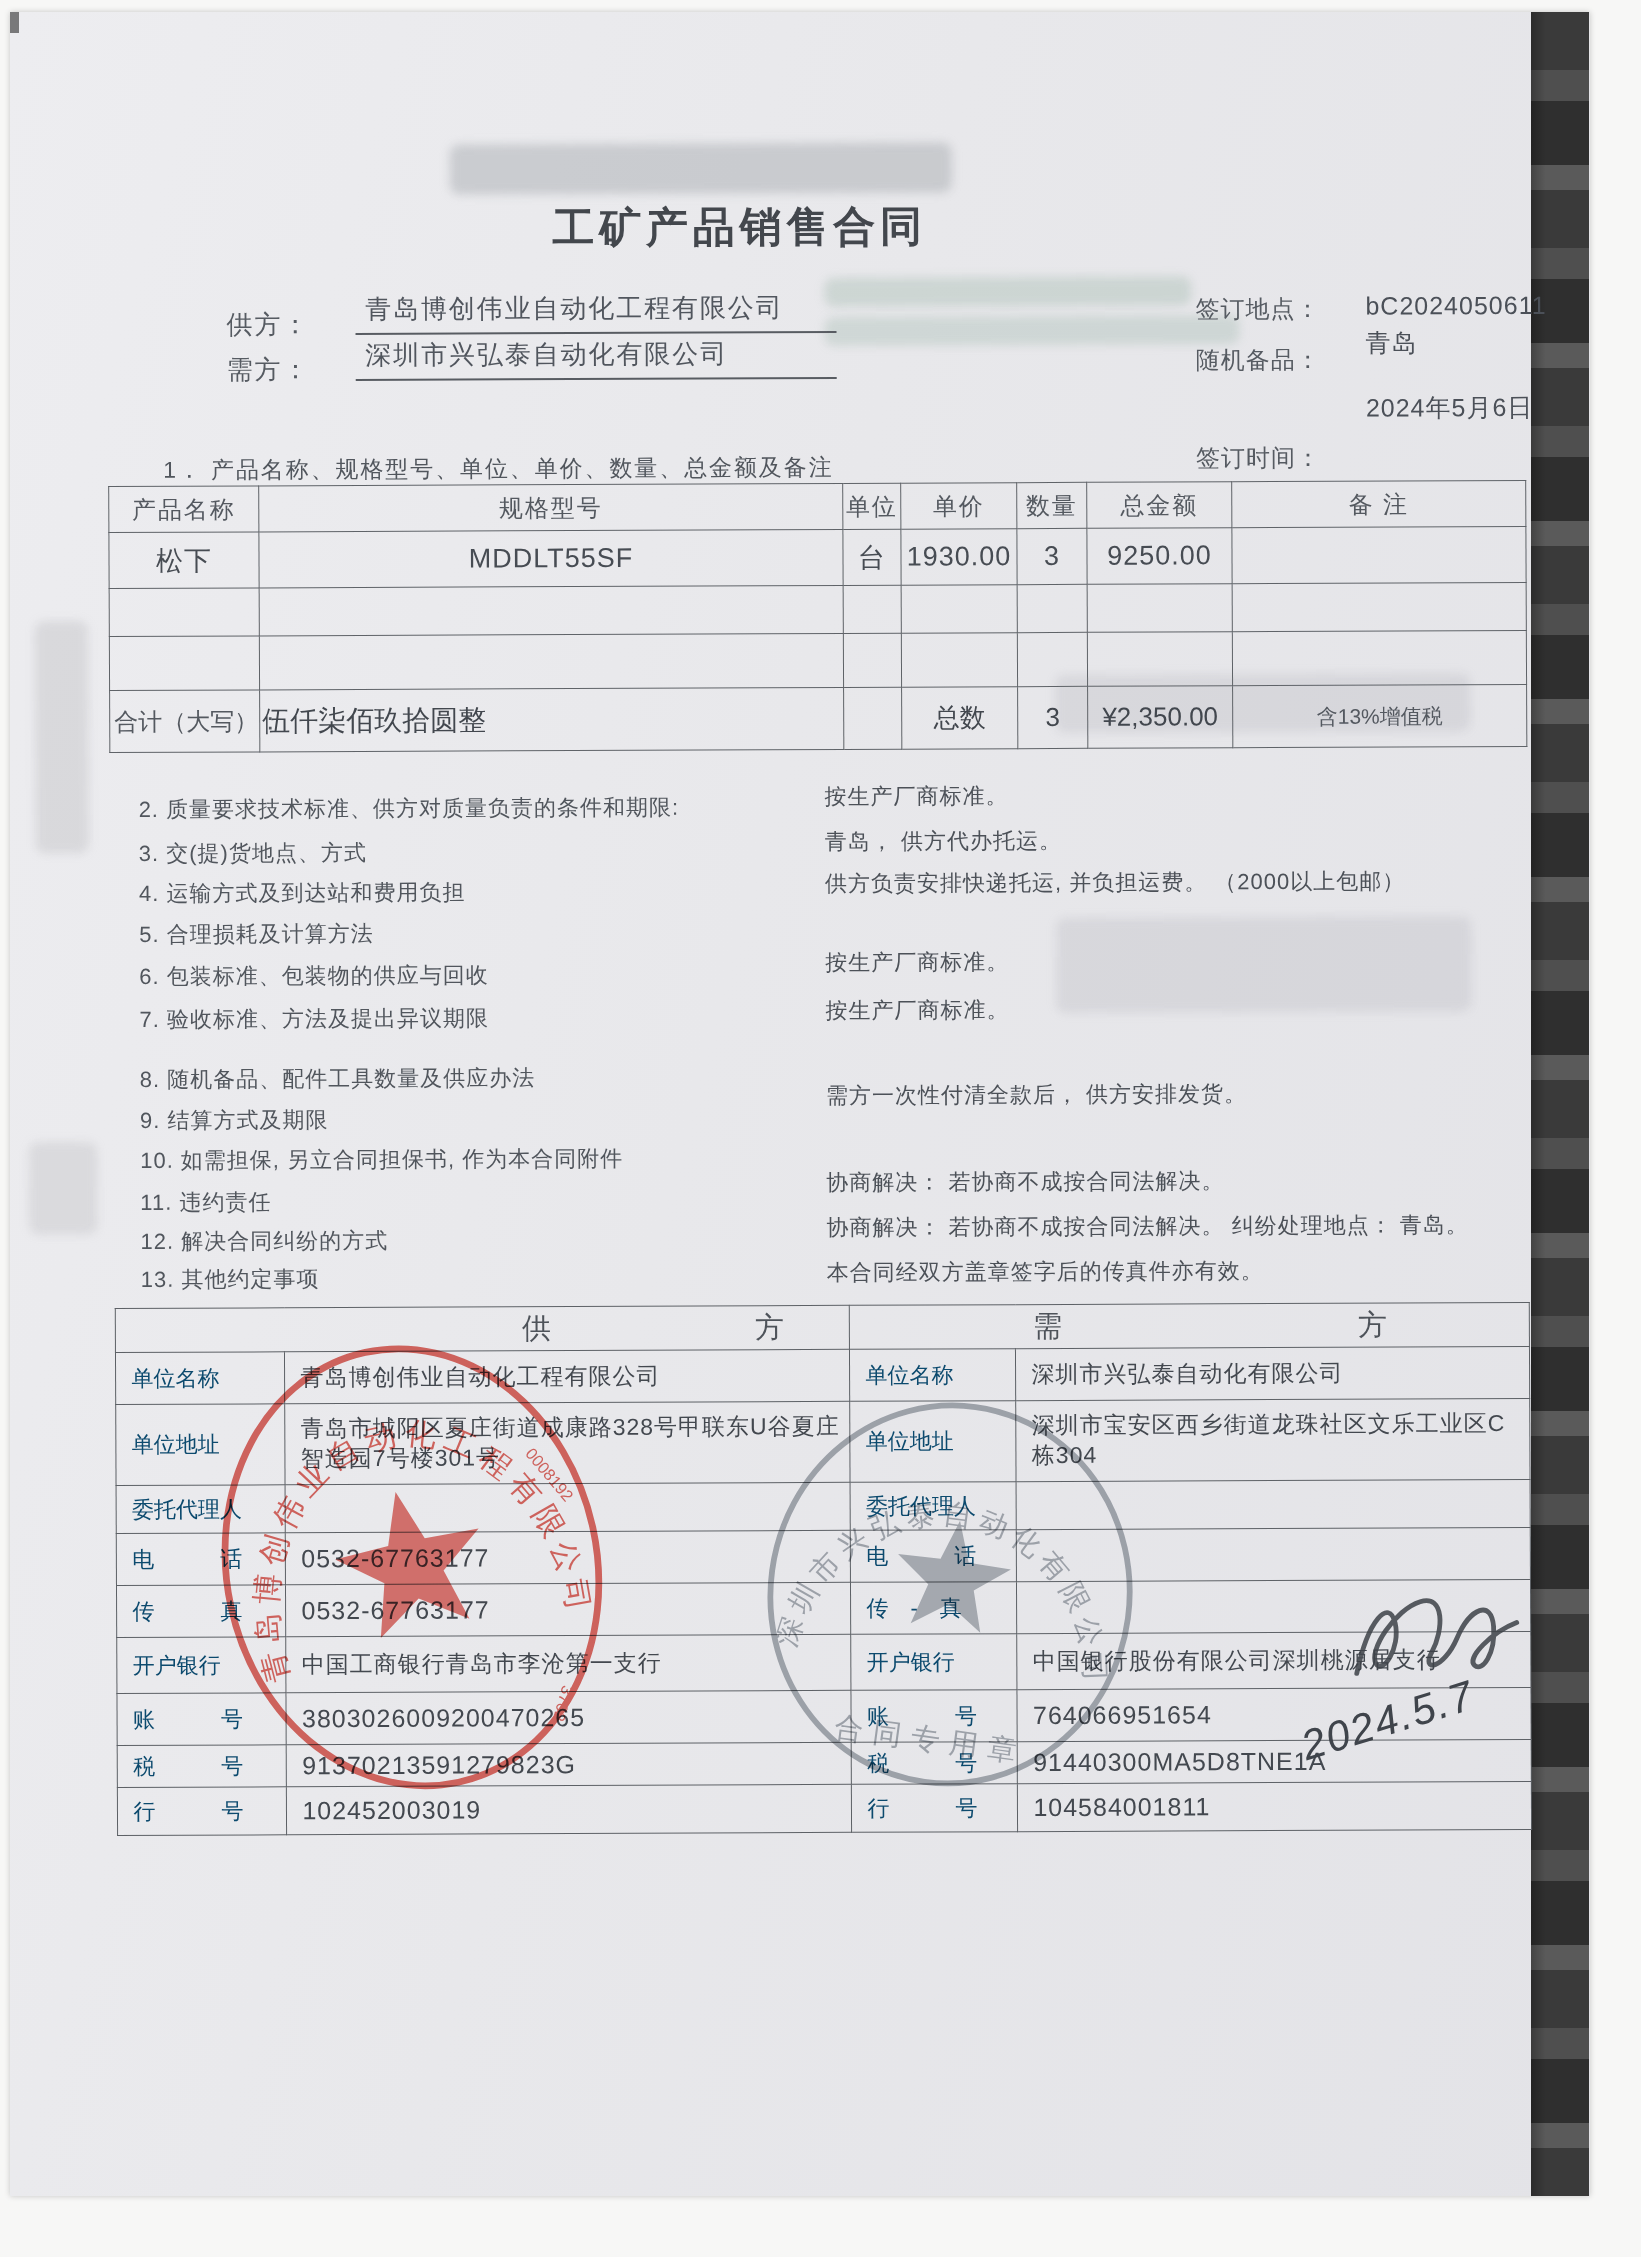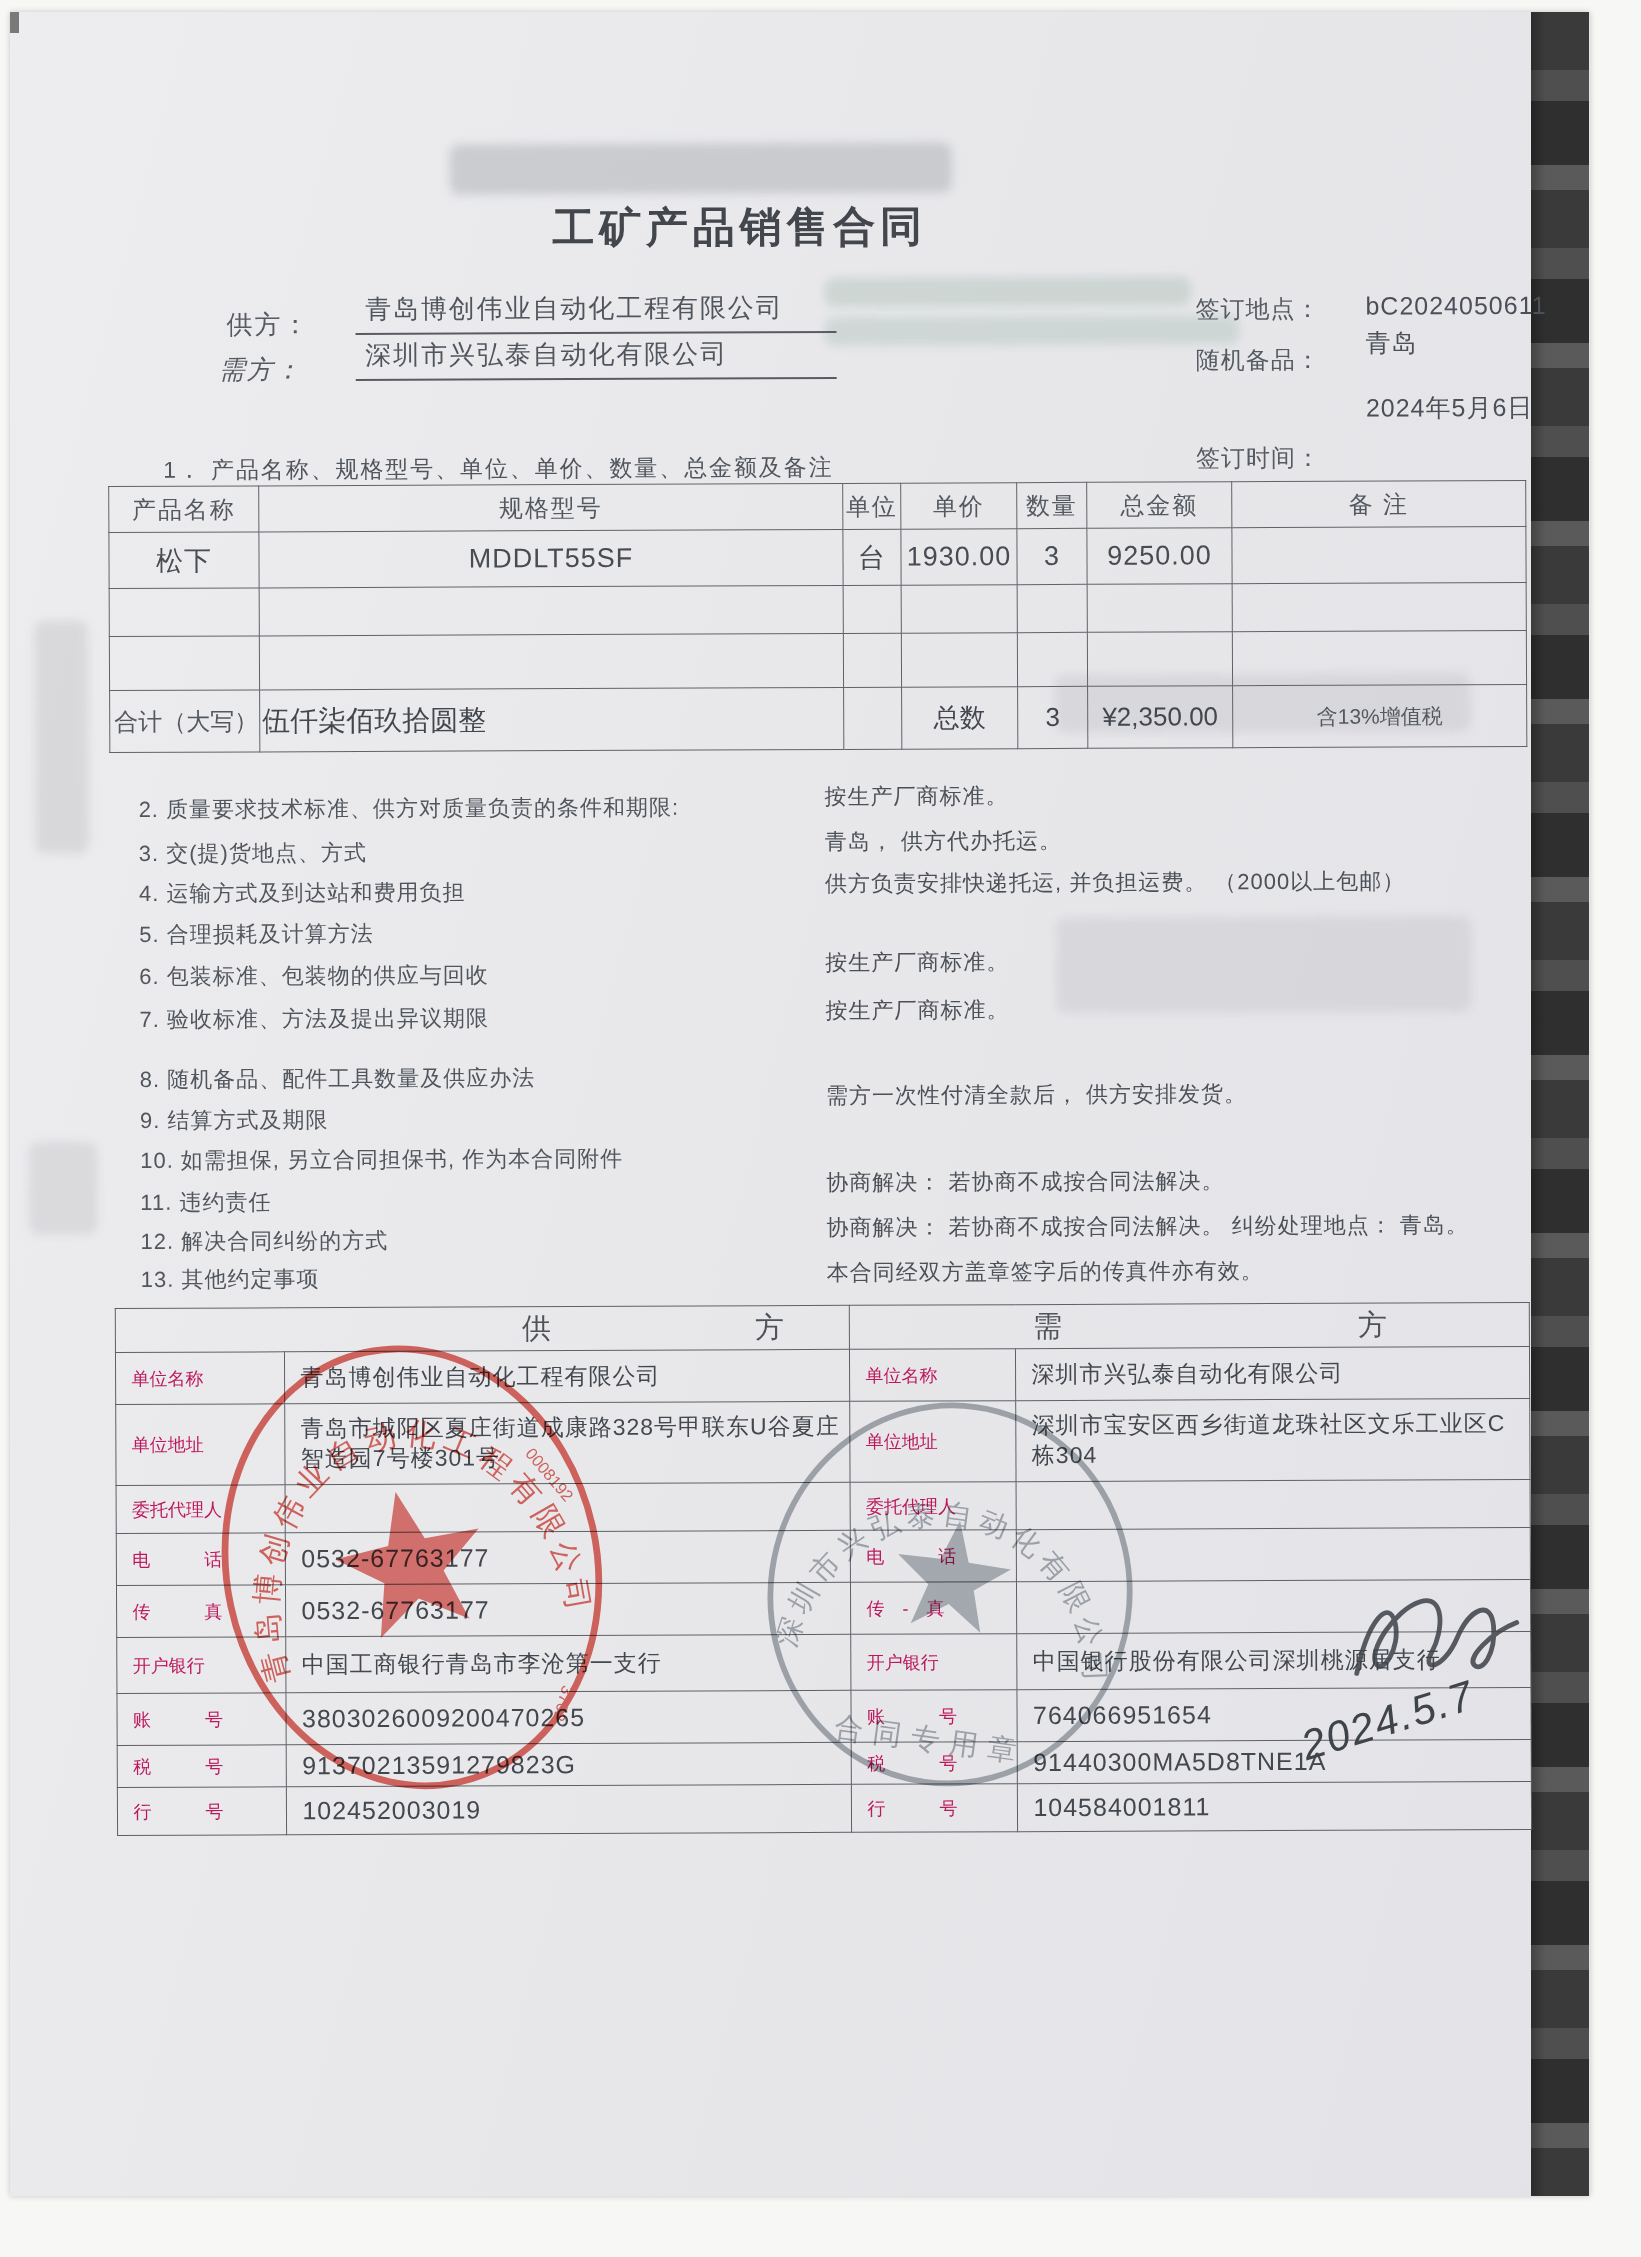--- a/index.html
+++ b/index.html
@@ -28,21 +28,21 @@
   .ptable tr.h td{font-size:24px;letter-spacing:1.9px;}
   .ptable td.v{font-size:27px;color:#474c53;letter-spacing:1px;}
   .ptable td.tl{font-size:24px;text-align:left;white-space:nowrap;padding-left:3.9px;}
   .ptable td.tw{font-size:28px;text-align:left;white-space:nowrap;font-weight:500;color:#42474e;}
   .ptable td.tb{font-size:26px;color:#42474e;}
   .ptable td.note{font-size:21px;color:#545960;}
   .clause{position:absolute;left:140px;width:686px;font-size:22px;color:#51565d;
     letter-spacing:1px;white-space:nowrap;}
   .answer{position:absolute;left:826px;width:714px;font-size:22px;color:#4c5158;
     letter-spacing:1px;white-space:nowrap;}
-  .party td{border:1.9px solid #5d6166;font-size:18px;color:#be185d;padding:1.9px 5.8px 1.9px 15.4px;
+  .party td{border:1.9px solid #5d6166;font-size:22px;color:#0c4a6e;padding:1.9px 5.8px 1.9px 15.4px;
     vertical-align:middle;}
   .party td.hd{text-align:justify;text-align-last:justify;font-size:29px;letter-spacing:1.9px;
     color:#4e535a;}
   .party td.hd.l{padding:0 63px 0 406px;}
   .party td.hd.r{padding:0 140px 0 183px;}
   .party td.val{font-size:23px;color:#43484f;line-height:1.3;letter-spacing:1px;}
   .party td.num{font-size:25px;letter-spacing:1px;}
   .stamp{position:absolute;mix-blend-mode:multiply;}
   .hand-date{position:absolute;font-size:42px;font-style:italic;color:#3f444b;
     transform:rotate(-17deg);letter-spacing:1.9px;white-space:nowrap;}
@@ -63,21 +63,21 @@
     <div class="smudge" style="left:828px;top:317px;width:415px;height:29px;background:rgba(110,150,128,.20);"></div>
     <div class="smudge" style="left:1057px;top:676px;width:415px;height:58px;background:rgba(140,145,152,.17);"></div>
     <div class="smudge" style="left:1057px;top:919px;width:415px;height:95px;background:rgba(140,145,152,.17);"></div>
     <div class="smudge" style="left:37px;top:618px;width:53px;height:232px;background:rgba(150,150,156,.22);"></div>
     <div class="smudge" style="left:29px;top:1139px;width:68px;height:92px;background:rgba(150,150,156,.20);"></div>
 
     <div class="abs title" style="left:454px;top:199px;width:579px;">工矿产品销售合同</div>
 
     <div class="abs lab" style="left:230px;top:305px;">供方：</div>
     <div class="abs fill-line" style="left:359px;top:290px;width:471px;">青岛博创伟业自动化工程有限公司</div>
-    <div class="abs lab" style="left:222px;top:350px;font-style:italic;">需方：</div>
+    <div class="abs lab" style="left:230px;top:350px;">需方：</div>
     <div class="abs fill-line" style="left:359px;top:336px;width:471px;">深圳市兴弘泰自动化有限公司</div>
 
     <div class="abs meta-lab" style="left:1199px;top:295px;">签订地点：</div>
     <div class="abs meta-val" style="left:1369px;top:294px;text-align:right;">bC2024050611</div>
     <div class="abs meta-lab" style="left:1199px;top:346px;">随机备品：</div>
     <div class="abs meta-val" style="left:1369px;top:329px;">青岛</div>
     <div class="abs meta-lab" style="left:1199px;top:396px;margin-top:48px;">签订时间：</div>
     <div class="abs meta-val" style="left:1369px;top:394px;">2024年5月6日</div>
 
     <div class="abs sec-head" style="left:166px;top:452px;">1．  产品名称、规格型号、单位、单价、数量、总金额及备注</div>

